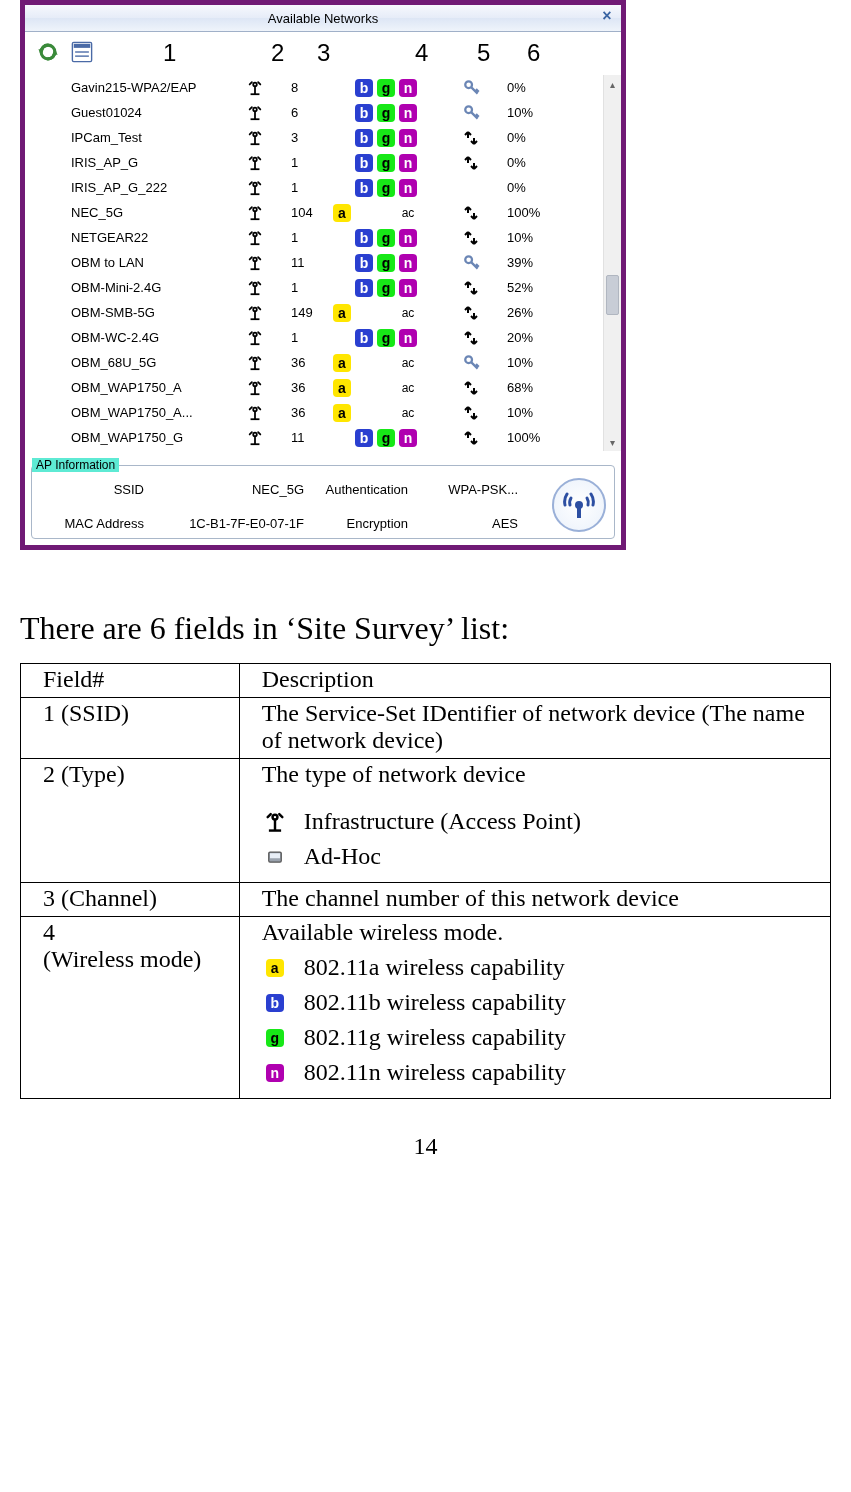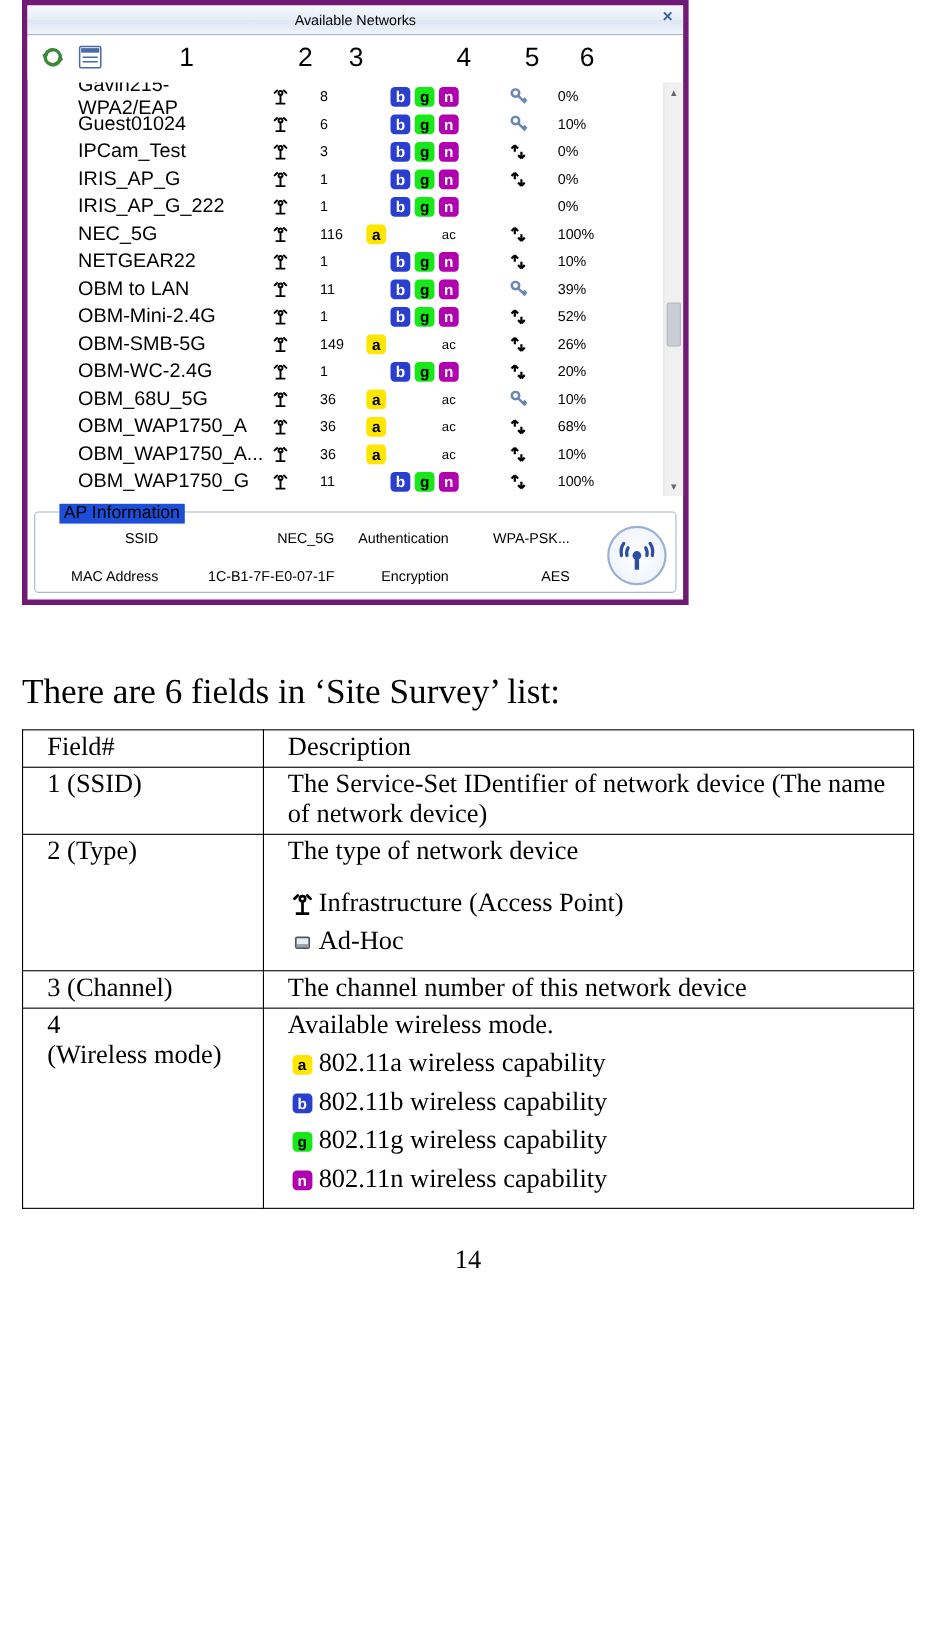--- a/index.html
+++ b/index.html
@@ -74,21 +74,21 @@
     background:#c8cdd6; border:1px solid #b0b6c0; box-sizing:border-box;
     border-radius:2px;
   }
 
   .net-row {
     height: 25px;
     display: flex; align-items: center;
     position: relative;
   }
   .cell { position: absolute; top: 0; height: 100%; display:flex; align-items:center; }
-  .c-ssid { left: 40px; width: 170px; font-size: 18px; }
+  .c-ssid { left: 40px; width: 170px; font-size: 13px; }
   .c-type { left: 216px; width: 24px; }
   .c-chan { left: 260px; width: 40px; font-size: 13px; }
   .c-modes{ left: 300px; width: 120px; display:flex; align-items:center; gap:0; }
   .c-sec  { left: 432px; width: 32px; }
   .c-sig  { left: 476px; width: 50px; font-size: 13px; }
 
   .mode-slot { width: 22px; height: 22px; display:inline-flex; align-items:center; justify-content:center; }
   .badge {
     width: 18px; height: 18px; border-radius: 4px;
     display:flex; align-items:center; justify-content:center;
@@ -100,21 +100,21 @@
   .badge.g { background:#17e817; color:#000; }
   .badge.n { background:#b000b0; color:#fff; }
   .ac-label { font-size:12px; color:#000; font-family: Arial, sans-serif; width:22px; text-align:center; }
 
   .fieldset-box {
     position:absolute; left:6px; right:6px; bottom:6px; height:74px;
     border:1px solid #a9b7c9; border-radius:4px; box-sizing:border-box;
     padding: 2px 6px;
   }
   .fieldset-box .legend {
-    position:absolute; top:-8px; left:22px; background:#1d4ed8; padding:0 4px; font-size:16px;
+    position:absolute; top:-8px; left:0; background:#5eead4; padding:0 4px; font-size:12px;
   }
   .ap-grid {
     display:grid;
     grid-template-columns: 106px 160px 104px 110px 70px;
     grid-template-rows: 1fr 1fr;
     align-items:center; height:100%; font-size:13px;
     padding-top:4px;
     text-align:right;
   }
   .ant-icon {
@@ -138,21 +138,21 @@
   }
   table.desc td {
     border: 1px solid #000;
     padding: 2px 6px 4px 22px;
     vertical-align: top;
   }
   table.desc .icon-cell {
     display:inline-flex; align-items:center; vertical-align:middle;
     width:26px; height:26px; justify-content:center;
   }
-  table.desc .line { display:flex; align-items:center; gap:2px; margin: 8px 0; }
+  table.desc .line { display:flex; align-items:center; gap:16px; margin: 8px 0; }
 
   .page-num { text-align:center; font-size:24px; margin-top:34px; padding-bottom:20px;}
 
   
   svg { display:block; }
 </style>
 </head>
 <body>
 <div class="page">
 
@@ -371,21 +371,21 @@
           <div class="cell c-sec"></div>
           <div class="cell c-sig">0%</div>
         </div>
         <div class="net-row">
           <div class="cell c-ssid">NEC_5G</div>
           <div class="cell c-type">
             <svg width="16" height="18" viewBox="0 0 18 18">
               <use href="#i-infra2"></use>
             </svg>
           </div>
-          <div class="cell c-chan">116</div>
+          <div class="cell c-chan">104</div>
           <div class="cell c-modes">
             <span class="mode-slot">
               <span class="badge a">a</span>
             </span>
             <span class="mode-slot"></span>
             <span class="mode-slot"></span>
             <span class="mode-slot">
               <span class="ac-label">ac</span>
             </span>
           </div>

